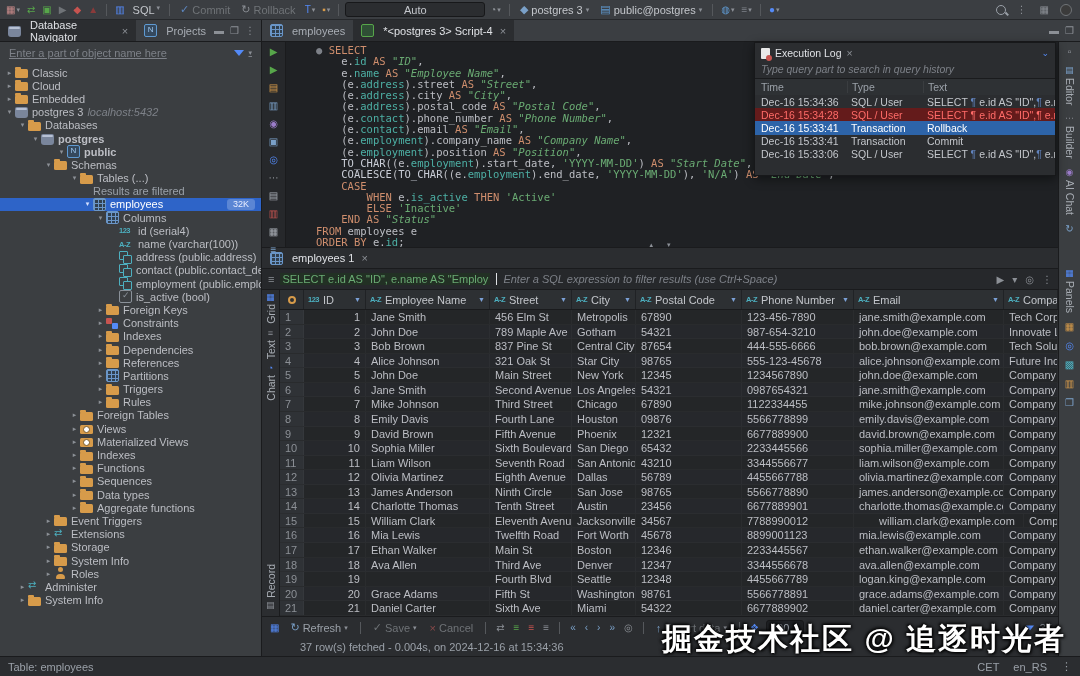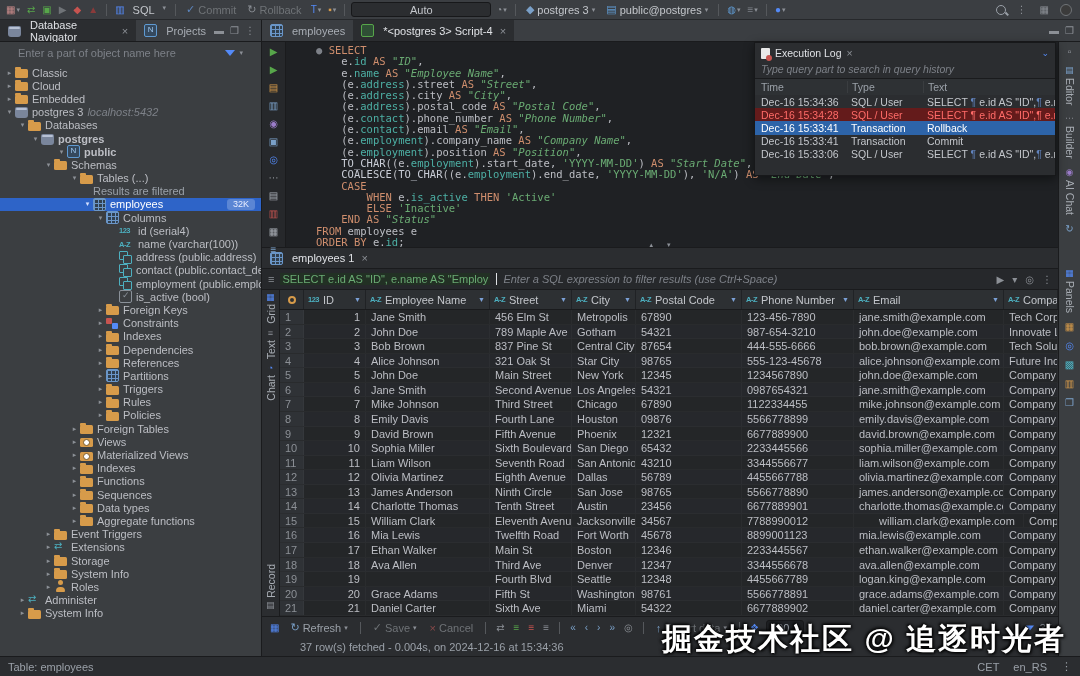--- a/index.html
+++ b/index.html
@@ -5,21 +5,21 @@
   * { margin:0; padding:0; box-sizing:border-box; }
   html,body { width:1080px; height:676px; overflow:hidden; }
   body { font-family:"Liberation Sans", sans-serif; background:#2b2d30; color:#bcbec4; font-size:11px; }
   #app { position:relative; width:1080px; height:676px; display:flex; flex-direction:column; background:#2b2d30; }
 
   
   .topbar { height:20px; background:#3b3e42; display:flex; align-items:center; padding:0 4px; gap:3px; border-bottom:1px solid #26282b; flex:none; }
   .tb-icon { display:inline-flex; align-items:center; gap:1px; padding:0 2px; height:16px; border-radius:3px; cursor:default; }
   .tb-icon .g { font-size:10px; line-height:16px; }
   .tb-sep { width:1px; height:12px; background:#55585c; margin:0 3px; }
-  .tb-label { color:#c3c6cb; font-size:11px; display:flex; gap:8px; padding:0 3px;}
+  .tb-label { color:#c3c6cb; font-size:11px; display:flex; gap:2px; padding:0 3px;}
   .tb-btn { display:flex; align-items:center; gap:3px; padding:0 4px; height:16px; }
   .tb-btn.dis { color:#6f7377; }
   .caret { font-size:7px; color:#8c9096; }
   .tb-combo { background:#2b2d30; border:1px solid #17181a; border-radius:3px; width:140px; height:15px; color:#c3c6cb; text-align:center; line-height:14px; font-size:11px; }
   .spacer { flex:1; }
   .mag { width:10px; height:10px; border:1.5px solid #9aa0a8; border-radius:50%; position:relative; display:inline-block; }
   .mag::after { content:""; position:absolute; width:4px; height:1.5px; background:#9aa0a8; transform:rotate(45deg); right:-4px; bottom:-1px; }
   .avatar { width:12px; height:12px; border-radius:50%; background:#3b3b3b; border:1px solid #6f7377; display:inline-block; }
 
   
@@ -29,21 +29,21 @@
   .tab { display:flex; align-items:center; gap:5px; padding:0 8px; font-size:11px; color:#a8adb4; cursor:default; }
   .tab.active { background:#2b2d30; color:#dfe1e5; }
   .tab .close { color:#8c9096; font-size:11px; margin-left:2px; }
   .tab-actions { margin-left:auto; display:flex; align-items:center; gap:6px; padding-right:6px; color:#8c9096; font-size:10px; }
 
   
   .main { flex:1; display:flex; min-height:0; }
 
   
   .left-panel { width:262px; background:#3b3e41; border-right:1px solid #1a1b1d; display:flex; flex-direction:column; min-height:0; }
-  .nav-search { height:22px; display:flex; align-items:center; padding:0 18px; color:#7d8188; font-size:11px; gap:4px; flex:none; }
+  .nav-search { height:22px; display:flex; align-items:center; padding:0 9px; color:#7d8188; font-size:11px; gap:4px; flex:none;text-decoration:underline; }
   .nav-search .ph { flex:1; font-style:normal; }
   .funnel { width:0; height:0; border-left:5px solid transparent; border-right:5px solid transparent; border-top:6px solid #548af7; display:inline-block; }
   .tree { flex:1; overflow:hidden; padding-top:2px; }
   .trow { height:13.2px; display:flex; align-items:center; white-space:nowrap; font-size:11px; color:#bcbec4; }
   .trow.sel { background:#2e64c8; color:#fff; }
   .trow .chev { width:11px; text-align:center; font-size:7px; color:#8c9096; flex:none; }
   .trow.sel .chev { color:#d6e0ff; }
   .trow .lbl b { font-weight:bold; }
   .trow .suffix { color:#7d8188; font-style:italic; margin-left:4px; }
   .trow.dim .lbl { color:#9aa0a8; }
@@ -406,25 +406,20 @@
           <div class="trow" style="padding-left: 95px;">
             <span class="chev">▸</span>
             <span class="ci ci-folder"></span>
             <span class="lbl">Triggers</span>
           </div>
           <div class="trow" style="padding-left: 95px;">
             <span class="chev">▸</span>
             <span class="ci ci-folder"></span>
             <span class="lbl">Rules</span>
           </div>
-          <div class="trow" style="padding-left: 95px;">
-            <span class="chev">▸</span>
-            <span class="ci ci-folder"></span>
-            <span class="lbl">Policies</span>
-          </div>
           <div class="trow" style="padding-left: 69px;">
             <span class="chev">▸</span>
             <span class="ci ci-folder"></span>
             <span class="lbl">Foreign Tables</span>
           </div>
           <div class="trow" style="padding-left: 69px;">
             <span class="chev">▸</span>
             <span class="ci ci-eye"></span>
             <span class="lbl">Views</span>
           </div>

